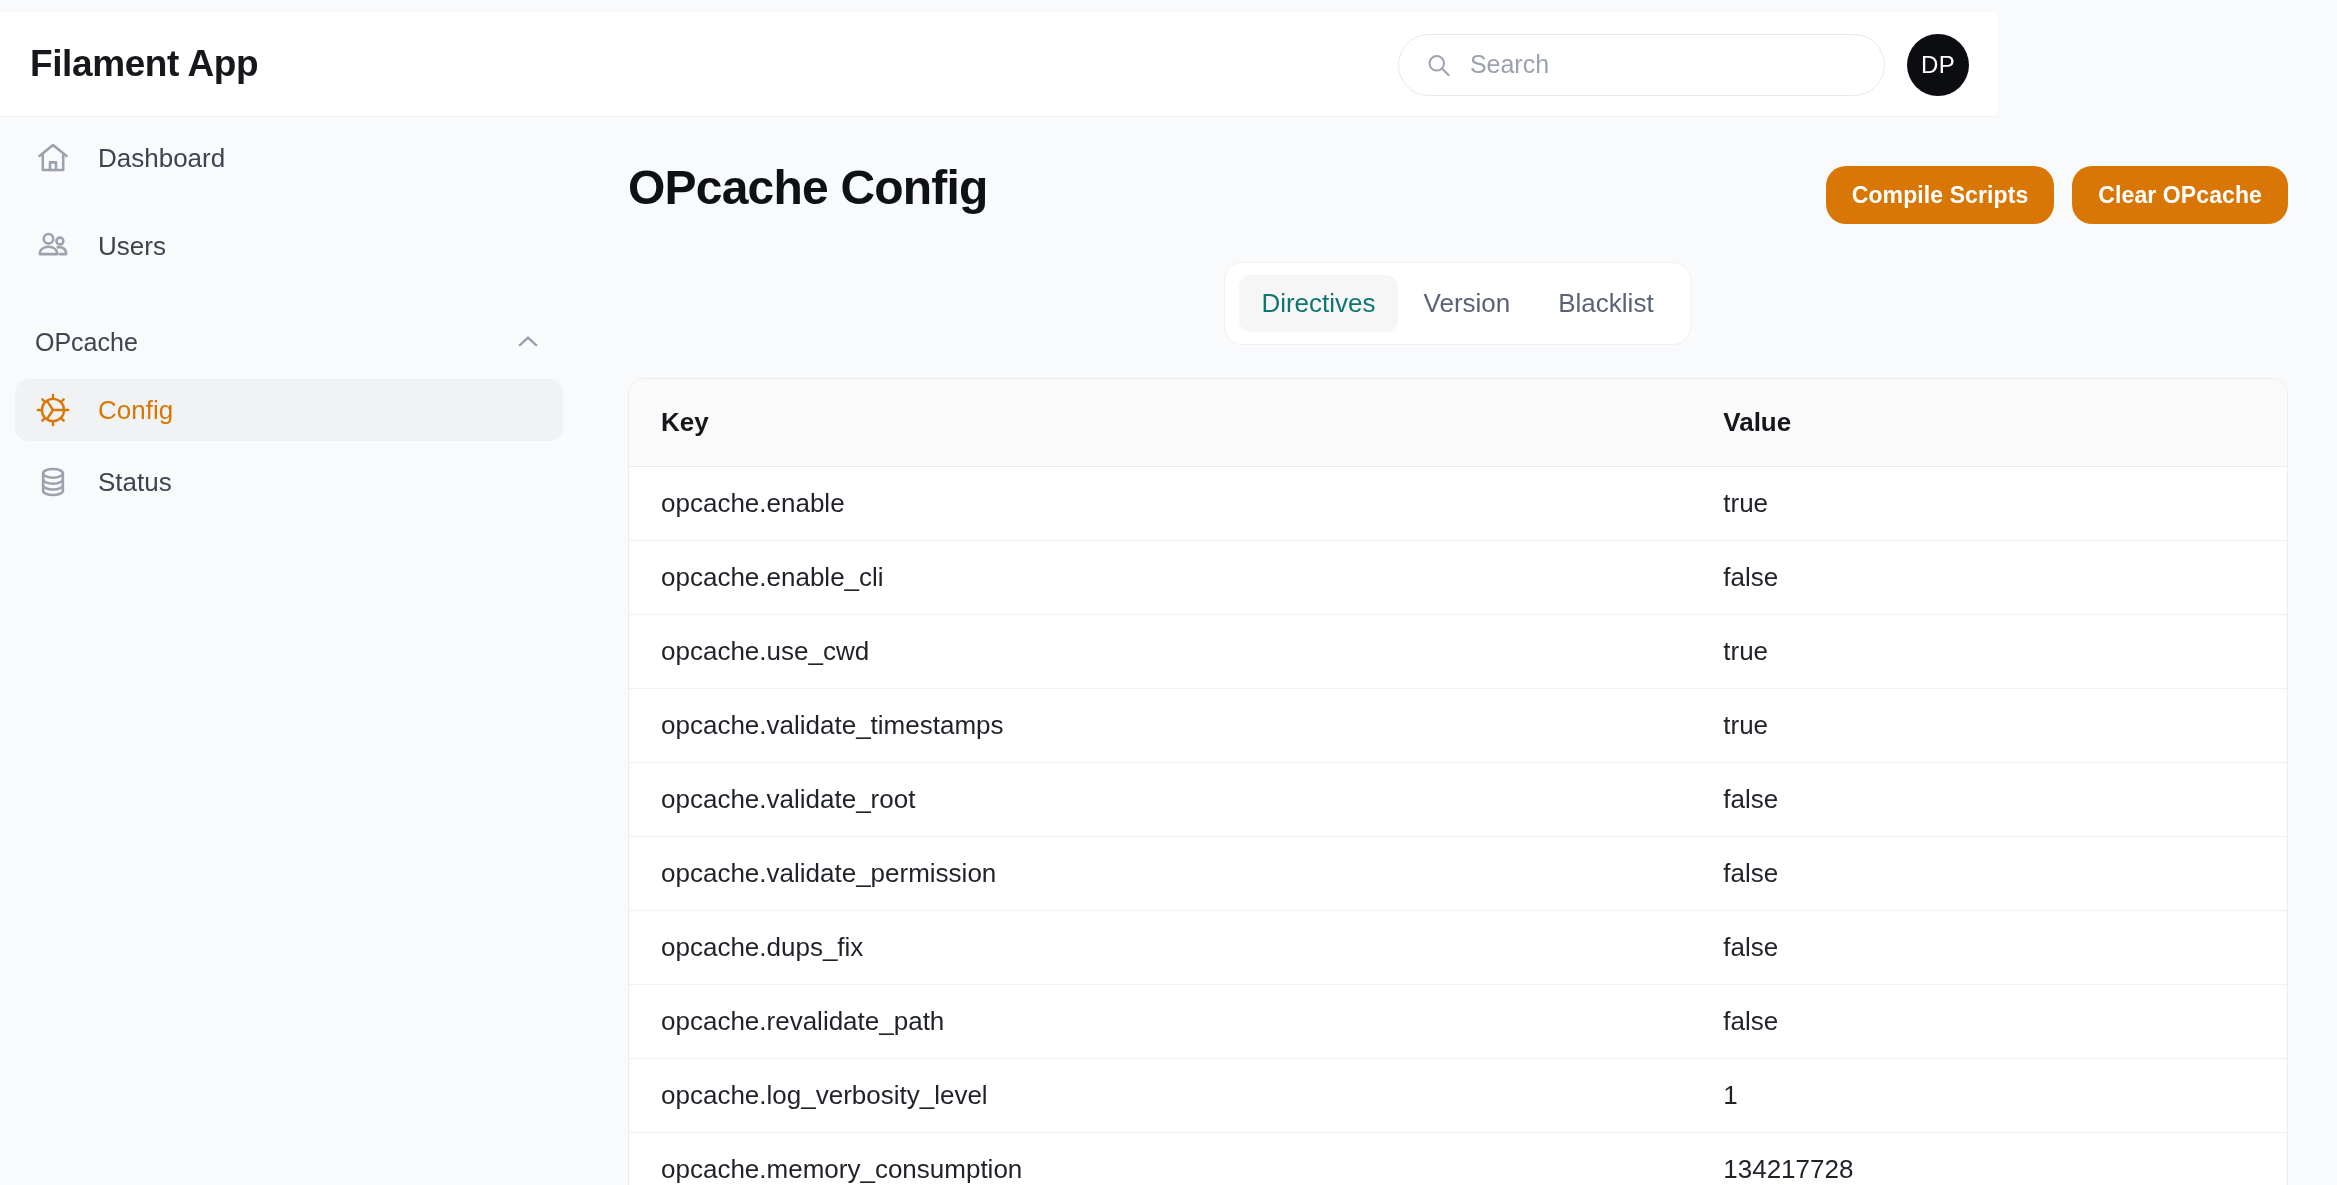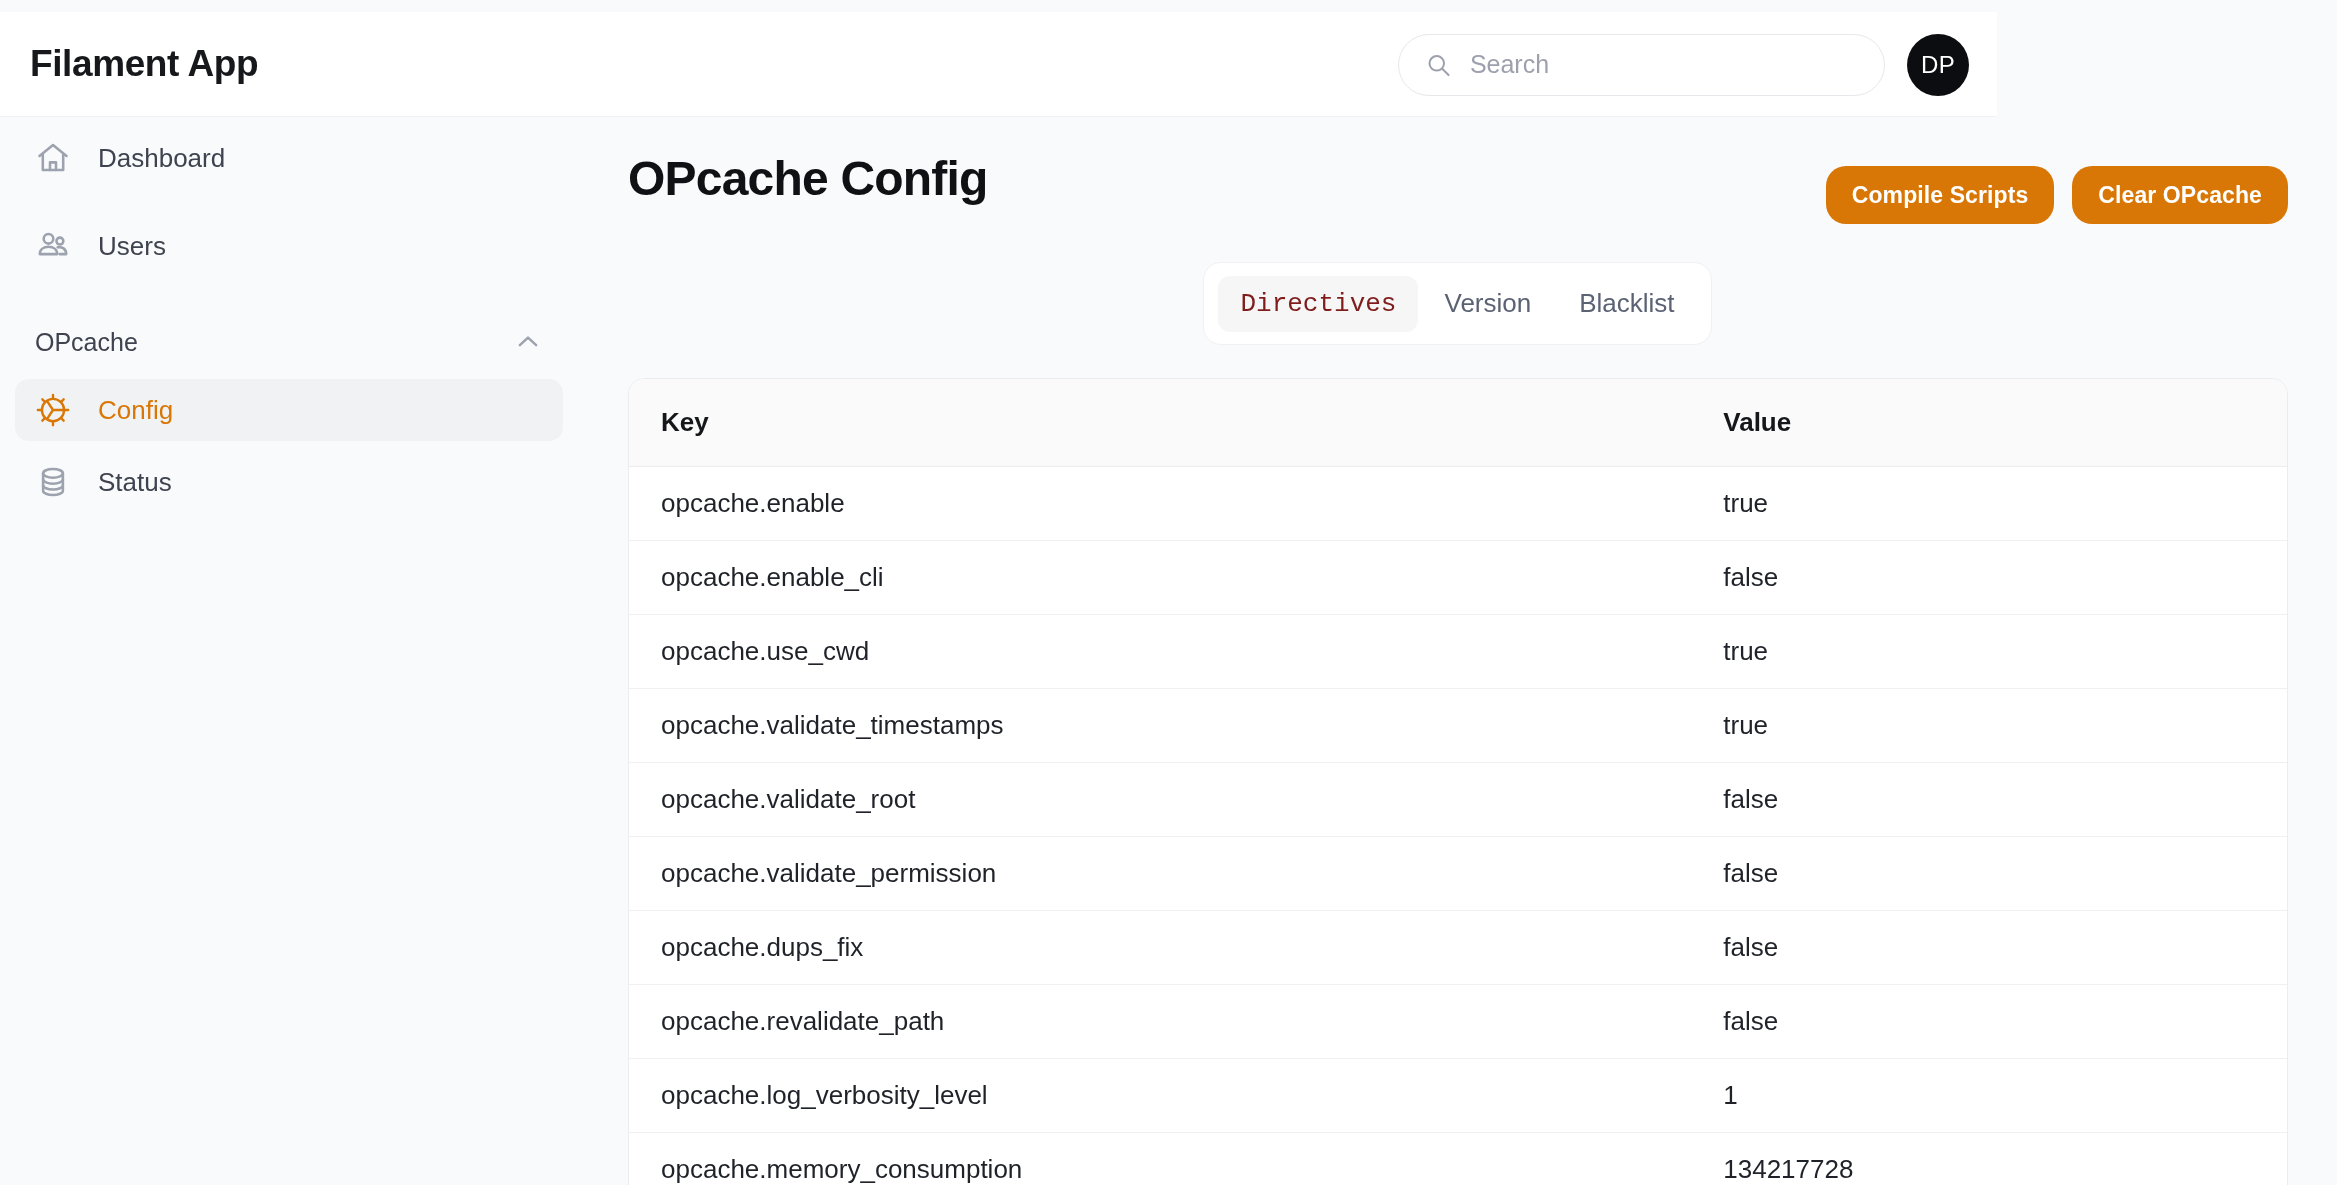--- a/index.html
+++ b/index.html
@@ -137,21 +137,21 @@
   .main {
     position: absolute;
     top: 105px;
     left: 578px;
     width: 1759px;
     height: 1080px;
     background: #f9fafb;
   }
   .page-head {
     display: flex;
-    align-items: flex-start;
+    align-items: center;
     justify-content: space-between;
     padding: 48px 49px 0 50px;
   }
   .page-title {
     font-size: 48px;
     font-weight: bold;
     color: #101114;
     letter-spacing: -0.8px;
     line-height: 1.1;
     white-space: nowrap;
@@ -190,23 +190,22 @@
   .tab {
     padding: 13px 22px;
     border-radius: 12px;
     font-size: 26px;
     color: #5b6273;
     cursor: pointer;
     white-space: nowrap;
   }
   .tab.active {
     background: #f6f6f7;
-    color: #7f1d1d;
+    color: #0f766e;
     font-weight: 500;
-    font-family: Liberation Mono, monospace;
   }
 
   
   .card {
     margin: 33px 49px 0 50px;
     background: #ffffff;
     border: 1px solid #ececee;
     border-radius: 16px;
     overflow: hidden;
   }

